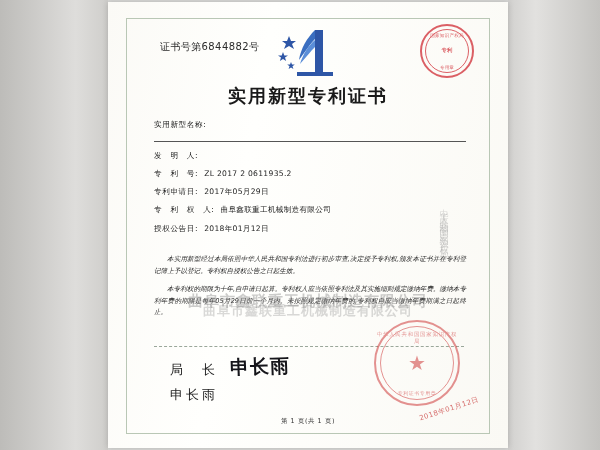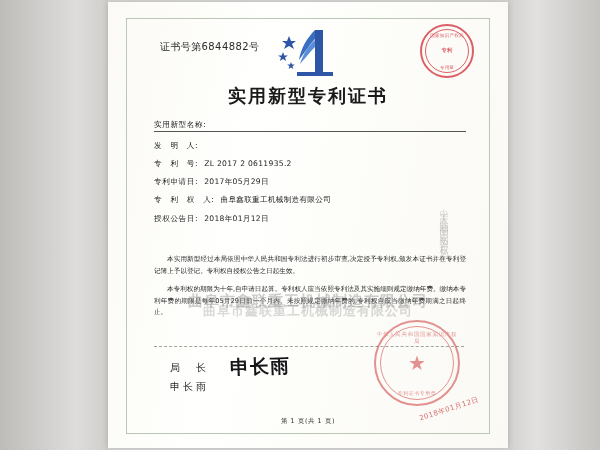--- a/index.html
+++ b/index.html
@@ -154,33 +154,34 @@
     letter-spacing: 0.6px;
   }
   .field-value {
     flex: 1 1 auto;
     margin-left: 6px;
     letter-spacing: 0.3px;
   }
   
   .underline-row {
     border-bottom: 1px solid #555;
-    padding-bottom: 2px;
+    padding-bottom: 12px;
   }
 
   
   .paras {
     position: absolute;
     left: 46px;
     top: 252px;
     width: 312px;
     font-size: 6.6px;
     line-height: 1.75;
     color: #2a2a2a;
     text-align: justify;
+    font-style: italic;
   }
   .paras p {
     margin: 0 0 7px 0;
     text-indent: 13px;
   }
 
   
   .watermark {
     position: absolute;
     left: 14px;
@@ -215,21 +216,21 @@
     right: 44px;
     top: 344px;
     border-top: 1px dashed #9aa79a;
   }
 
   
   .sig-block {
     position: absolute;
     left: 62px;
     top: 356px;
-    font-size: 10px;
+    font-size: 13px;
     color: #1d1d1d;
     letter-spacing: 3px;
     line-height: 1.9;
     font-family: Liberation Serif, serif;
   }
   .handwriting {
     position: absolute;
     left: 122px;
     top: 352px;
     font-family: "DejaVu Serif", serif;

